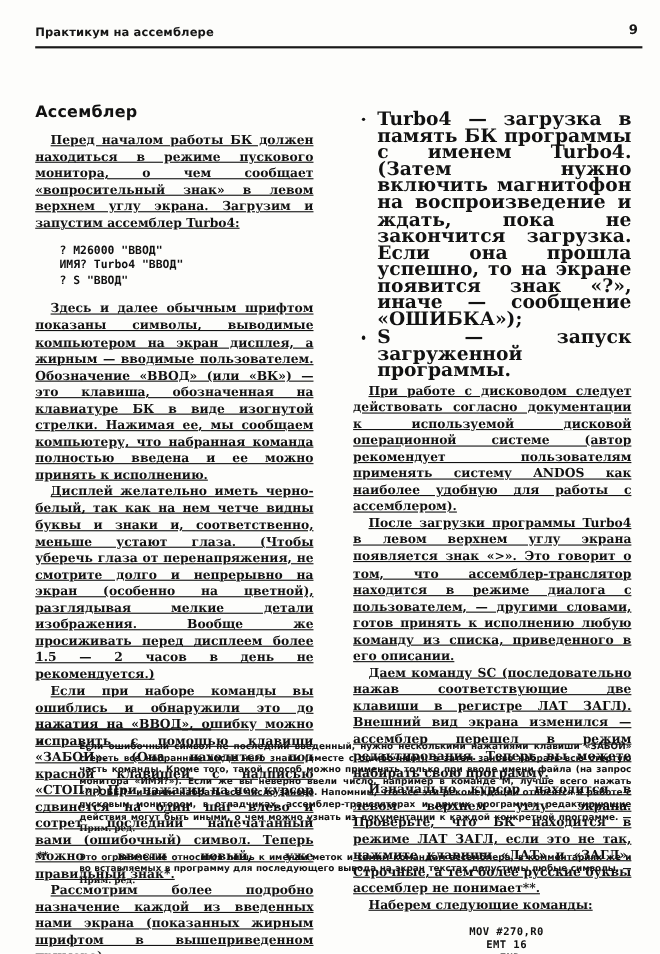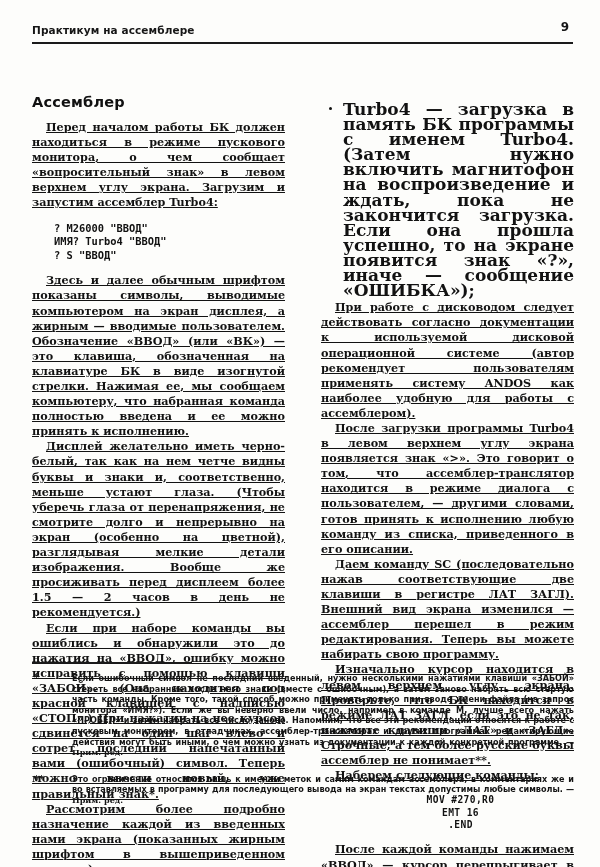--- a/index.html
+++ b/index.html
@@ -20,21 +20,21 @@
     position: absolute;
     inset: 0;
     background: #fdfdfb;
   }
 
   
   .runhead {
     position: absolute;
     top: 24px;
     left: 32px;
-    right: 27px;
+    right: 16px;
     height: 22px;
   }
   .runhead-title {
     font-family: "DejaVu Sans", sans-serif;
     font-weight: bold;
     font-size: 10.5px;
     letter-spacing: .1px;
     color: #161616;
     position: absolute;
     left: 0;
@@ -254,20 +254,24 @@
 
     </div>
 
     <div class="col col-right">
 
       <ul class="bullets">
         <li>
           <span class="dot"></span>
           <span>Turbo4 — загрузка в память БК программы с именем Turbo4. (Затем нужно включить магнитофон на воспроизведение и ждать, пока не закончится загрузка. Если она прошла успешно, то на экране появится знак «?», иначе — сообщение «ОШИБКА»);</span>
         </li>
+        <li>
+          <span class="dot"></span>
+          <span>S — запуск загруженной программы.</span>
+        </li>
       </ul>
 
       <p class="body">При работе с дисководом следует действовать согласно документации к используемой дисковой операционной системе (автор рекомендует пользователям применять систему ANDOS как наиболее удобную для работы с ассемблером).</p>
 
       <p class="body">После загрузки программы Turbo4 в левом верхнем углу экрана появляется знак «&gt;». Это говорит о том, что ассемблер-транслятор находится в режиме диалога с пользователем, — другими словами, готов принять к исполнению любую команду из списка, приведенного в его описании.</p>
 
       <p class="body">Даем команду SC (последовательно нажав соответствующие две клавиши в регистре ЛАТ ЗАГЛ). Внешний вид экрана изменился — ассемблер перешел в режим редактирования. Теперь вы можете набирать свою программу.</p>
 
       <p class="body">Изначально курсор находится в левом верхнем углу экрана. Проверьте, что БК находится в режиме ЛАТ ЗАГЛ, если это не так, нажмите клавиши «ЛАТ» и «ЗАГЛ». Строчные, а тем более русские буквы ассемблер не понимает**.</p>
 

